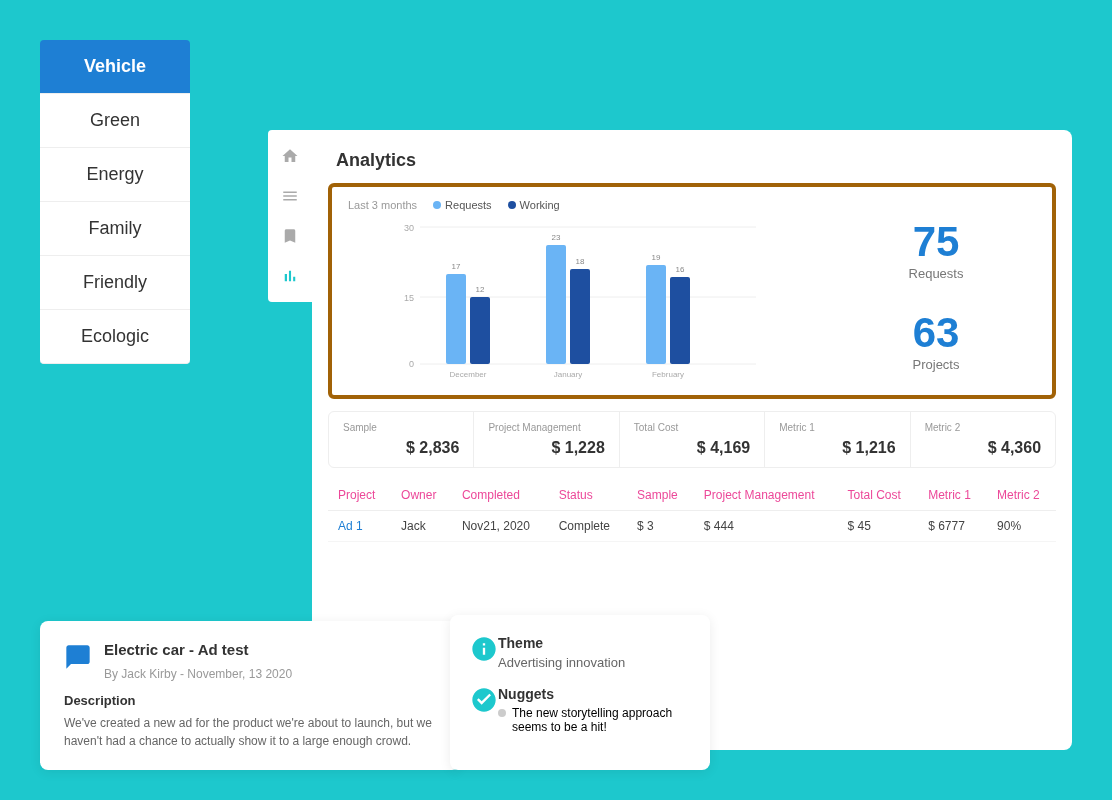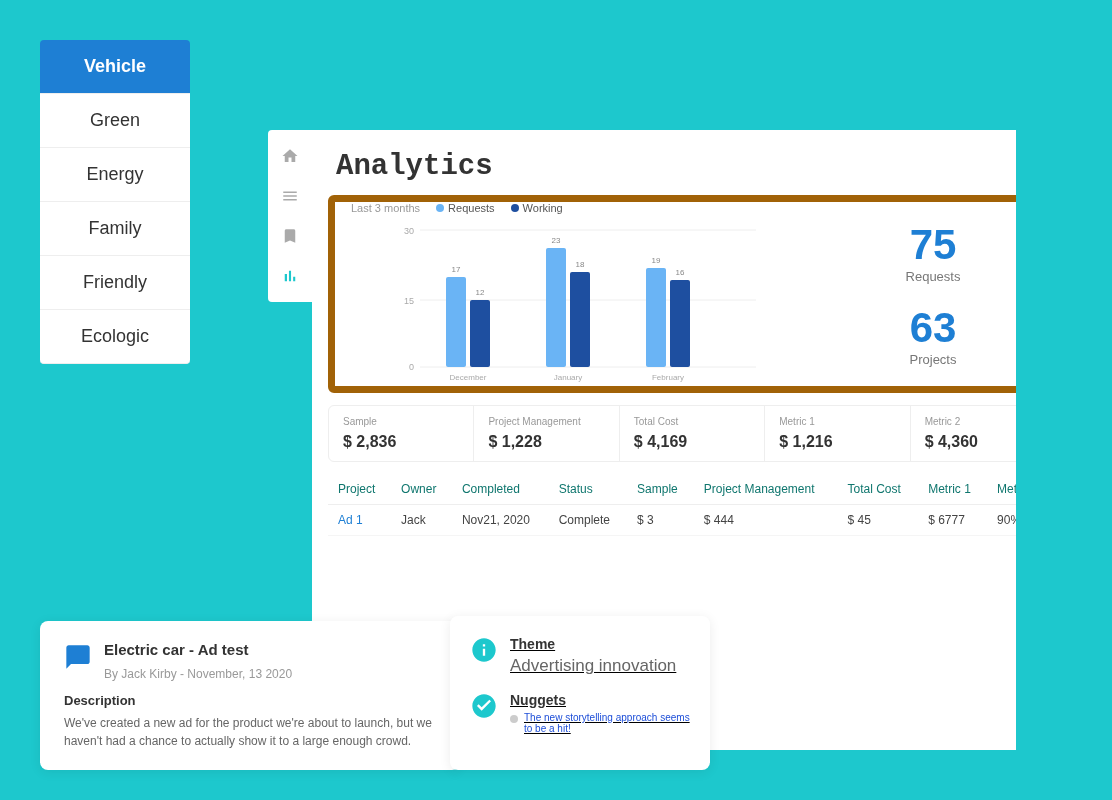--- a/index.html
+++ b/index.html
@@ -6,21 +6,21 @@
     body {
       width: 1112px;
       height: 800px;
       background-color: #1dc8cd;
       font-family: 'Segoe UI', Arial, sans-serif;
       overflow: hidden;
       border-radius: 16px;
     }
 
     .main-container {
-      width: 1016px;
+      width: 1112px;
       height: 800px;
       position: relative;
       border-radius: 28px;
       overflow: hidden;
     }
 
     
     .sidebar {
       position: absolute;
       left: 40px;
@@ -98,45 +98,44 @@
     }
 
     .analytics-header {
       display: flex;
       align-items: center;
       justify-content: space-between;
       padding: 20px 24px 12px 24px;
     }
 
     .analytics-title {
-      font-size: 29px;
+      font-size: 18px;
       font-weight: 600;
       color: #333;
-      font-family: Liberation Mono, monospace;
     }
 
     .time-filter {
       display: flex;
       align-items: center;
       border: 1px solid #ddd;
       border-radius: 4px;
       padding: 6px 12px;
       font-size: 14px;
       color: #555;
       cursor: pointer;
       min-width: 140px;
       justify-content: space-between;
     }
 
     
     .chart-section {
       margin: 0 16px 12px 16px;
-      border: 7px solid #a16207;
+      border: 4px solid #a16207;
       border-radius: 6px;
-      padding: 0 16px;
+      padding: 12px 16px;
       display: flex;
       gap: 12px;
     }
 
     .chart-area {
       flex: 1;
     }
 
     .chart-label-row {
       display: flex;
@@ -174,20 +173,21 @@
     }
 
     .stat-block {
       text-align: center;
     }
 
     .stat-number {
       font-size: 42px;
       font-weight: 700;
       color: #1e7fd4;
+      margin-top: 8px;
     }
 
     .stat-label {
       font-size: 13px;
       color: #777;
     }
 
     
     .metrics-row {
       display: flex;
@@ -210,34 +210,35 @@
     .metric-name {
       font-size: 10px;
       color: #999;
       margin-bottom: 6px;
     }
 
     .metric-value {
       font-size: 16px;
       font-weight: 600;
       color: #333;
+      text-align: right;
     }
 
     
     .data-table {
       width: 100%;
       border-collapse: collapse;
       font-size: 12px;
     }
 
     .data-table th {
       padding: 8px 10px;
       text-align: left;
       font-weight: 500;
-      color: #0f766e;
+      color: #ec4899;
       border-bottom: 1px solid #eee;
       background: white;
     }
 
     .data-table td {
       padding: 8px 10px;
       color: #444;
       border-bottom: 1px solid #f5f5f5;
     }
 
@@ -305,50 +306,49 @@
       bottom: 30px;
       width: 260px;
       background: white;
       border-radius: 8px;
       padding: 20px 20px;
       box-shadow: 0 2px 12px rgba(0,0,0,0.08);
     }
 
     .info-block {
       display: flex;
-      gap: 12px;
+      gap: 0;
       margin-bottom: 16px;
-      text-decoration: underline;
     }
 
     .info-icon {
       width: 28px;
       height: 28px;
       color: #1dc8cd;
       flex-shrink: 0;
     }
 
     .info-block-title {
       font-size: 14px;
       font-weight: 600;
       color: #333;
       margin-bottom: 4px;
     }
 
     .info-block-text {
-      font-size: 17px;
+      font-size: 13px;
       color: #666;
     }
 
     .nugget-item {
       display: flex;
       align-items: flex-start;
       gap: 6px;
-      font-size: 10px;
-      color: #1d4ed8;
+      font-size: 12px;
+      color: #000000;
     }
 
     .nugget-dot {
       width: 8px;
       height: 8px;
       border-radius: 50%;
       background: #ccc;
       margin-top: 3px;
       flex-shrink: 0;
     }

